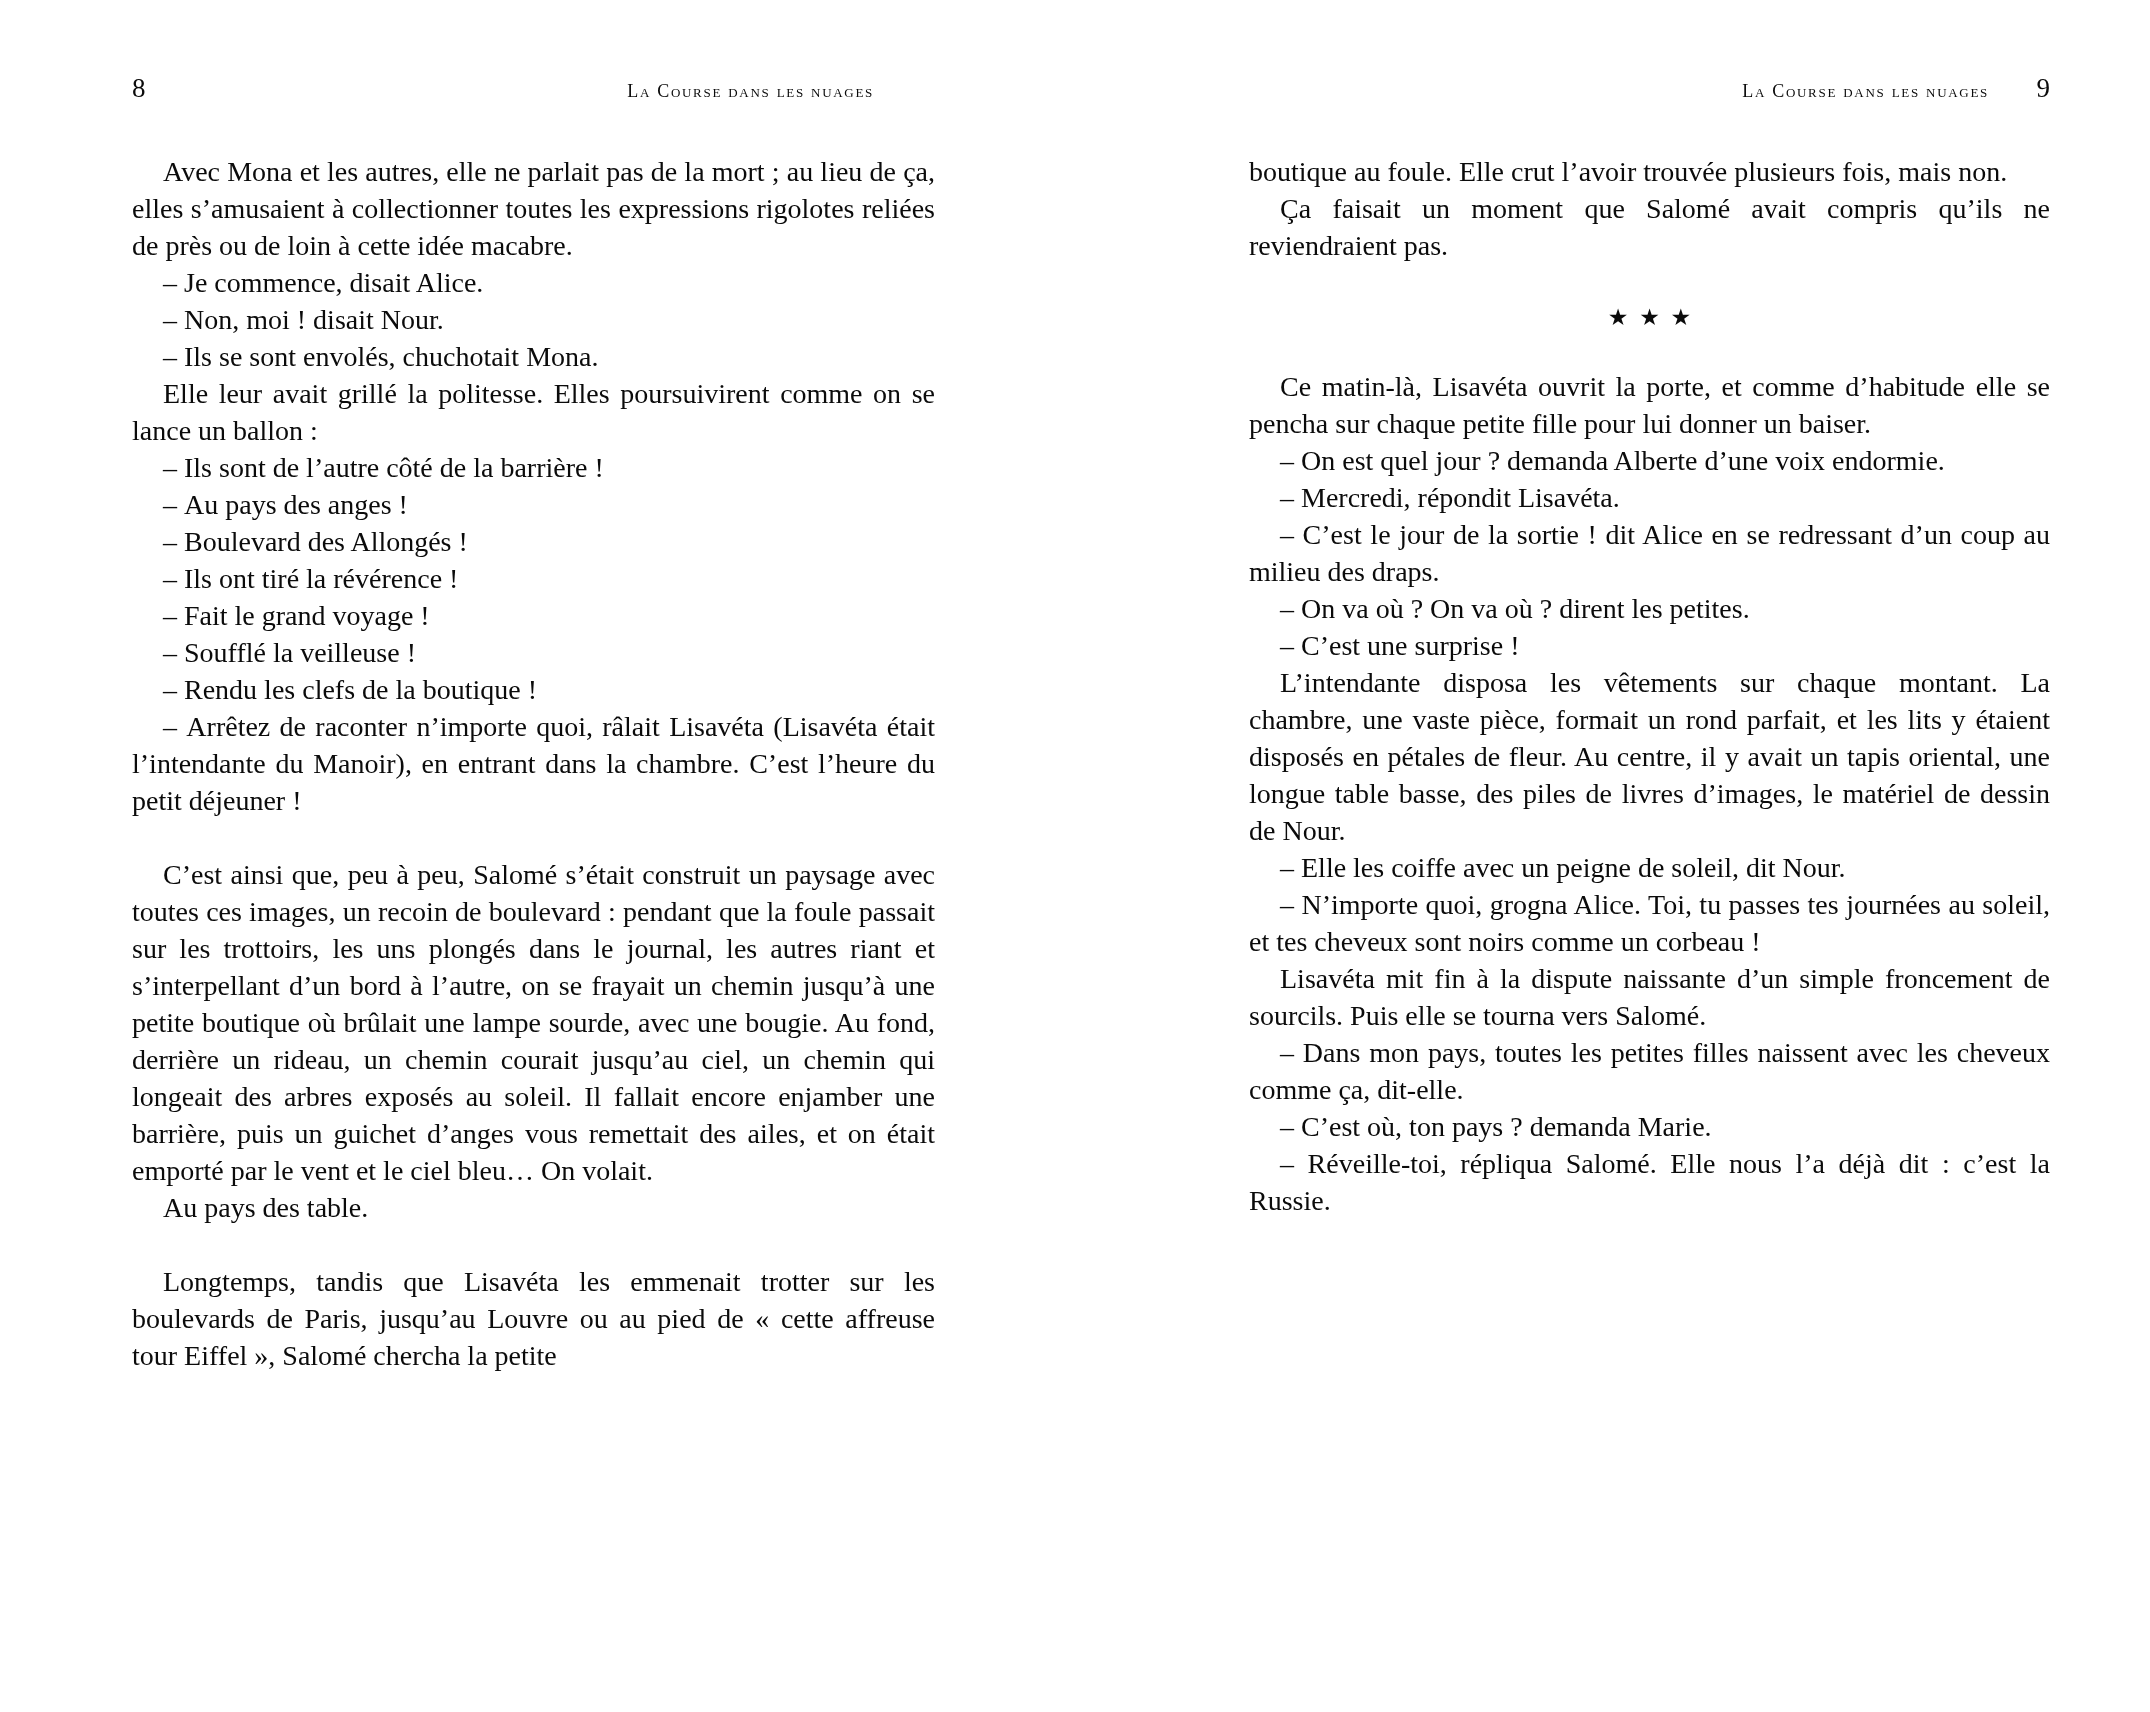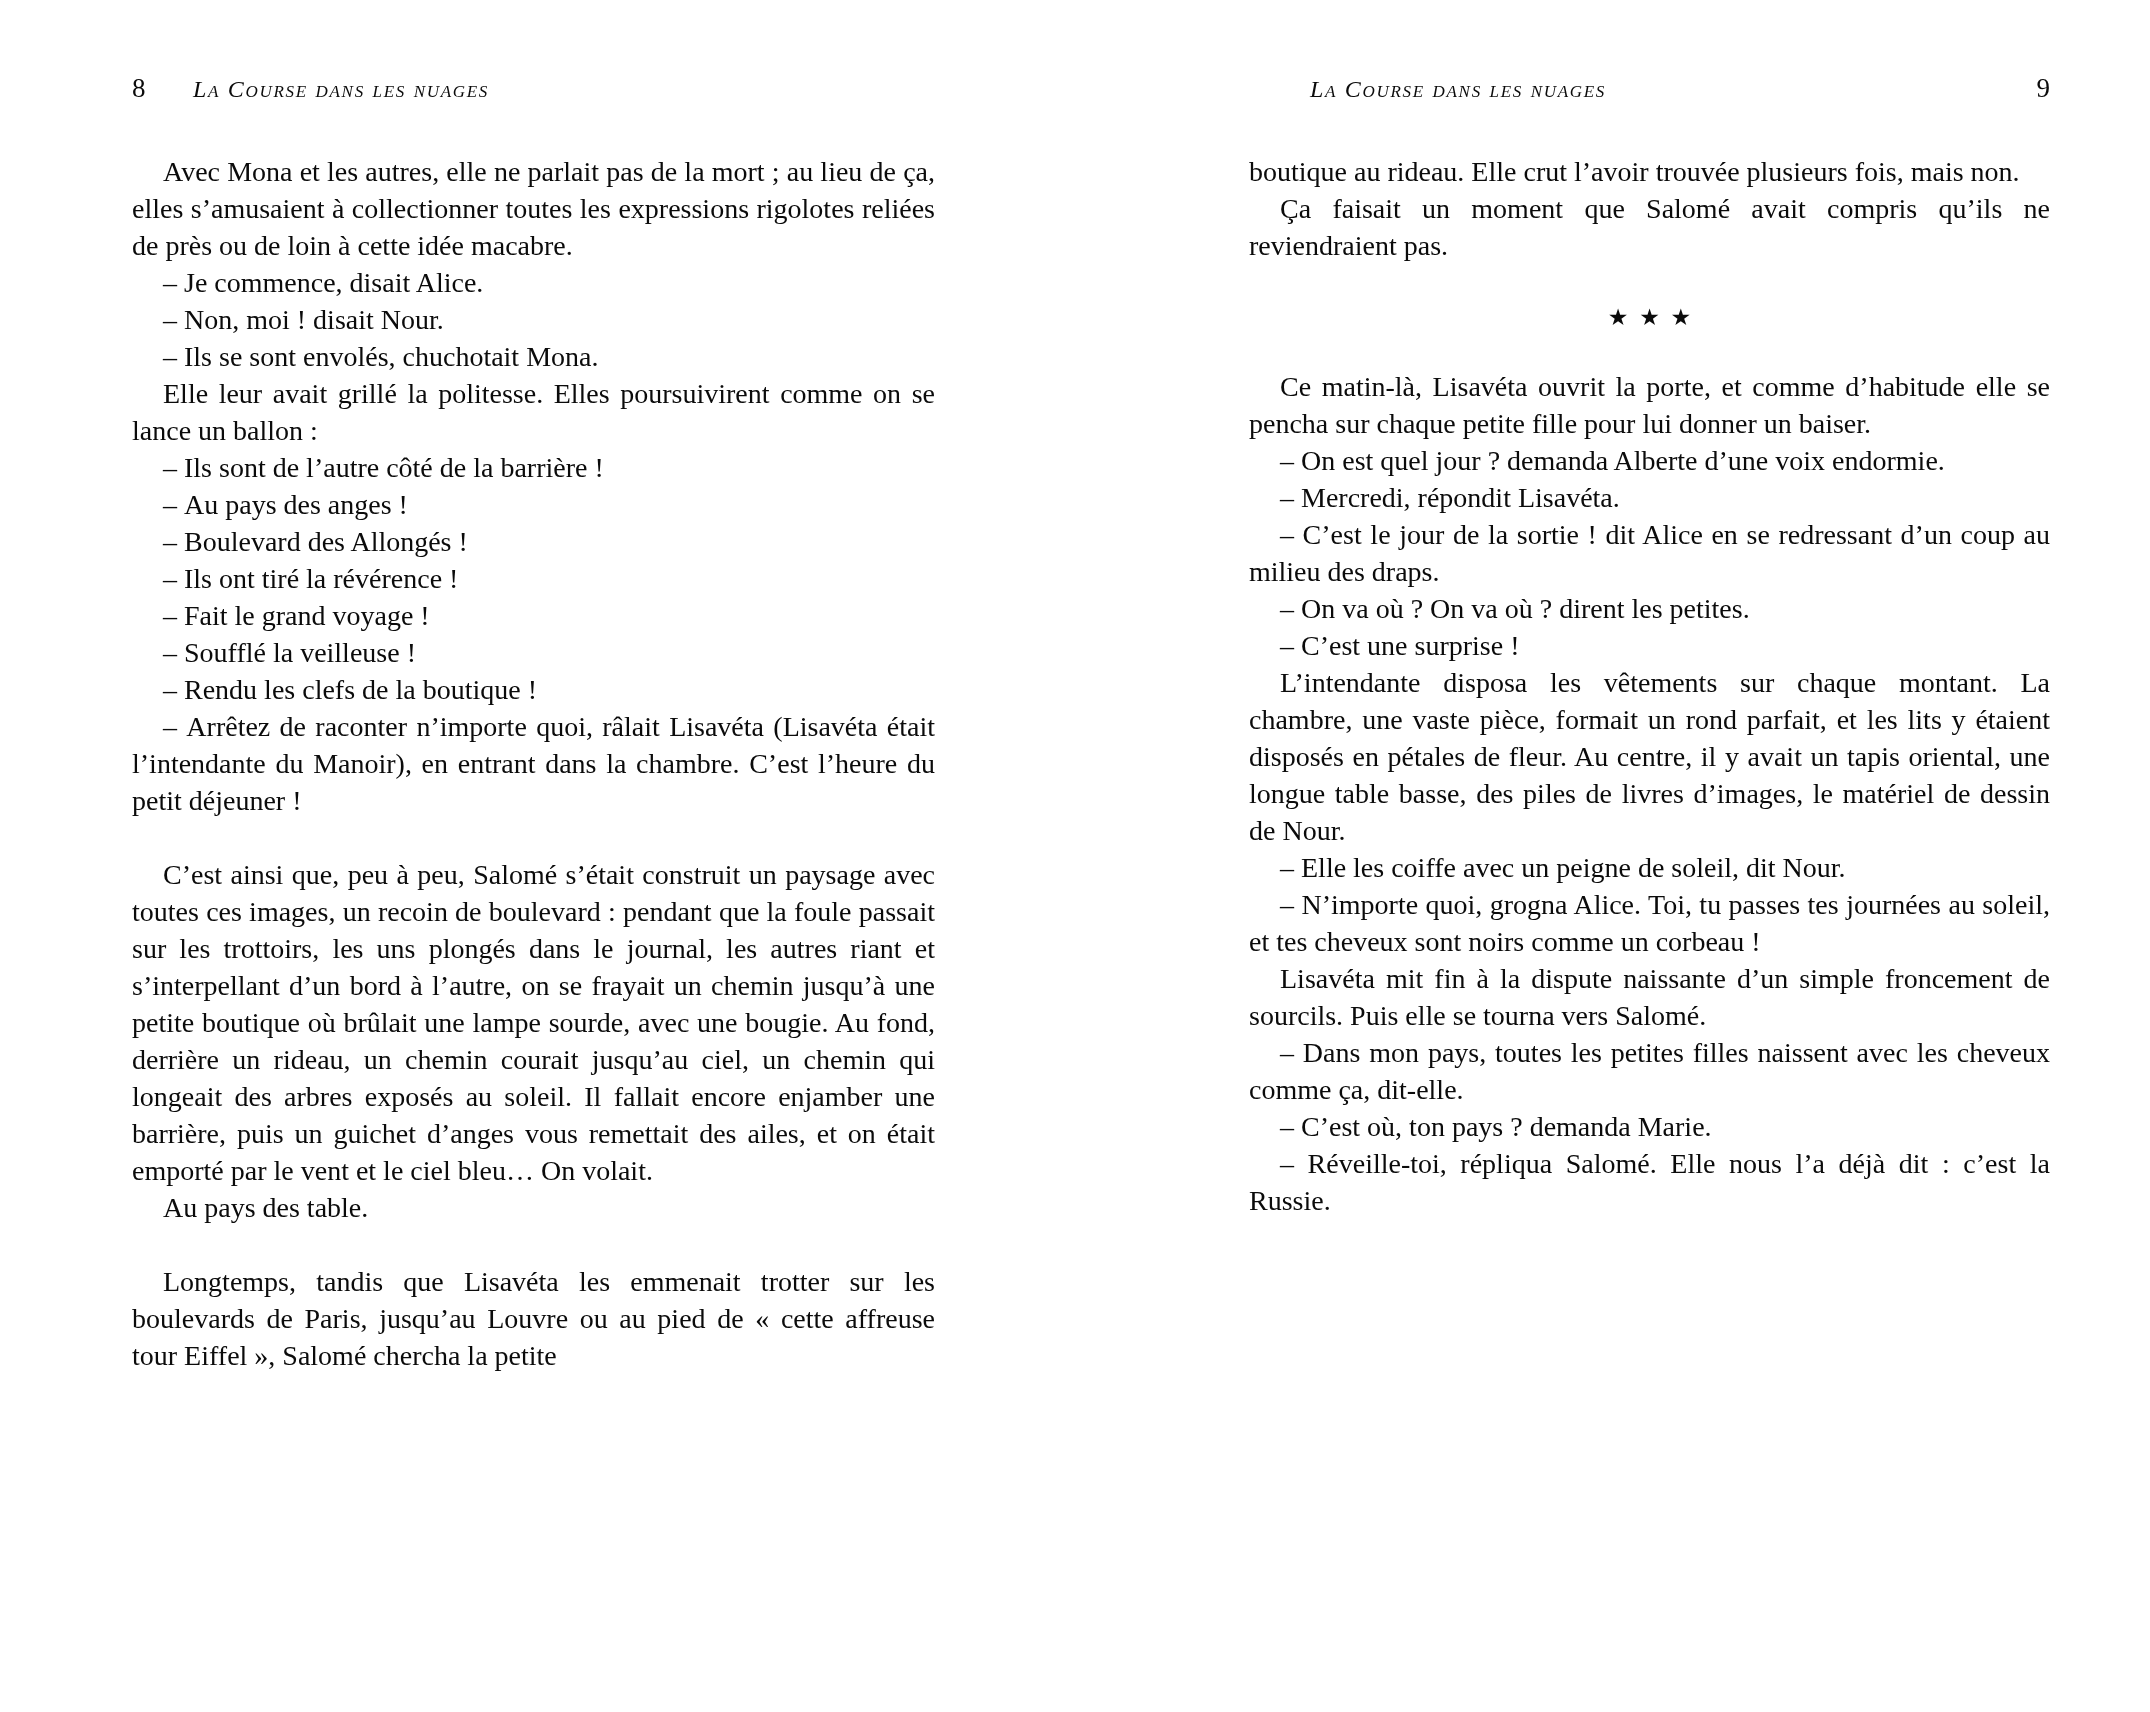--- a/index.html
+++ b/index.html
@@ -37,27 +37,26 @@
     grid-template-columns: 61px 1fr 61px;
     align-items: baseline;
     height: 34px;
   }
   .page-number {
     font-size: 27px;
     line-height: 34px;
   }
   .page-right .page-number { text-align: right; }
   .running-title {
-    text-align: left;
+    text-align: right;
     font-variant: small-caps;
-    font-size: 24px;
+    font-size: 18px;
     line-height: 34px;
     letter-spacing: 1.7px;
     white-space: nowrap;
-    font-style: italic;
   }
   .page-body {
     margin-top: 48px;
     font-size: 28px;
     line-height: 37px;
     text-align: justify;
   }
   .block { margin: 0; }
   .paragraph { text-indent: 31px; }
   .continuation { text-indent: 0; }
@@ -104,21 +103,21 @@
       </div>
   </section>
 
   <section class="page page-right">
     <header class="page-header">
       <span class="page-number"></span>
       <span class="running-title">La Course dans les nuages</span>
       <span class="page-number">9</span>
     </header>
     <div class="page-body">
-        <p class="block continuation">boutique au rideau. Elle crut l’avoir trouvée plusieurs fois, mais non.</p>
+        <p class="block continuation">boutique au foule. Elle crut l’avoir trouvée plusieurs fois, mais non.</p>
         <p class="block paragraph">Ça faisait un moment que Salomé avait compris qu’ils ne reviendraient pas.</p>
         <p class="block separator">★★★</p>
         <p class="block paragraph">Ce matin-là, Lisavéta ouvrit la porte, et comme d’habitude elle se pencha sur chaque petite fille pour lui donner un baiser.</p>
         <p class="block paragraph">–&nbsp;On est quel jour&nbsp;? demanda Alberte d’une voix endormie.</p>
         <p class="block paragraph">–&nbsp;Mercredi, répondit Lisavéta.</p>
         <p class="block paragraph">–&nbsp;C’est le jour de la sortie&nbsp;! dit Alice en se redressant d’un coup au milieu des draps.</p>
         <p class="block paragraph">–&nbsp;On va où&nbsp;? On va où&nbsp;? dirent les petites.</p>
         <p class="block paragraph">–&nbsp;C’est une surprise&nbsp;!</p>
         <p class="block paragraph">L’intendante disposa les vêtements sur chaque montant. La chambre, une vaste pièce, formait un rond parfait, et les lits y étaient disposés en pétales de fleur. Au centre, il y avait un tapis oriental, une longue table basse, des piles de livres d’images, le matériel de dessin de Nour.</p>
         <p class="block paragraph">–&nbsp;Elle les coiffe avec un peigne de soleil, dit Nour.</p>

